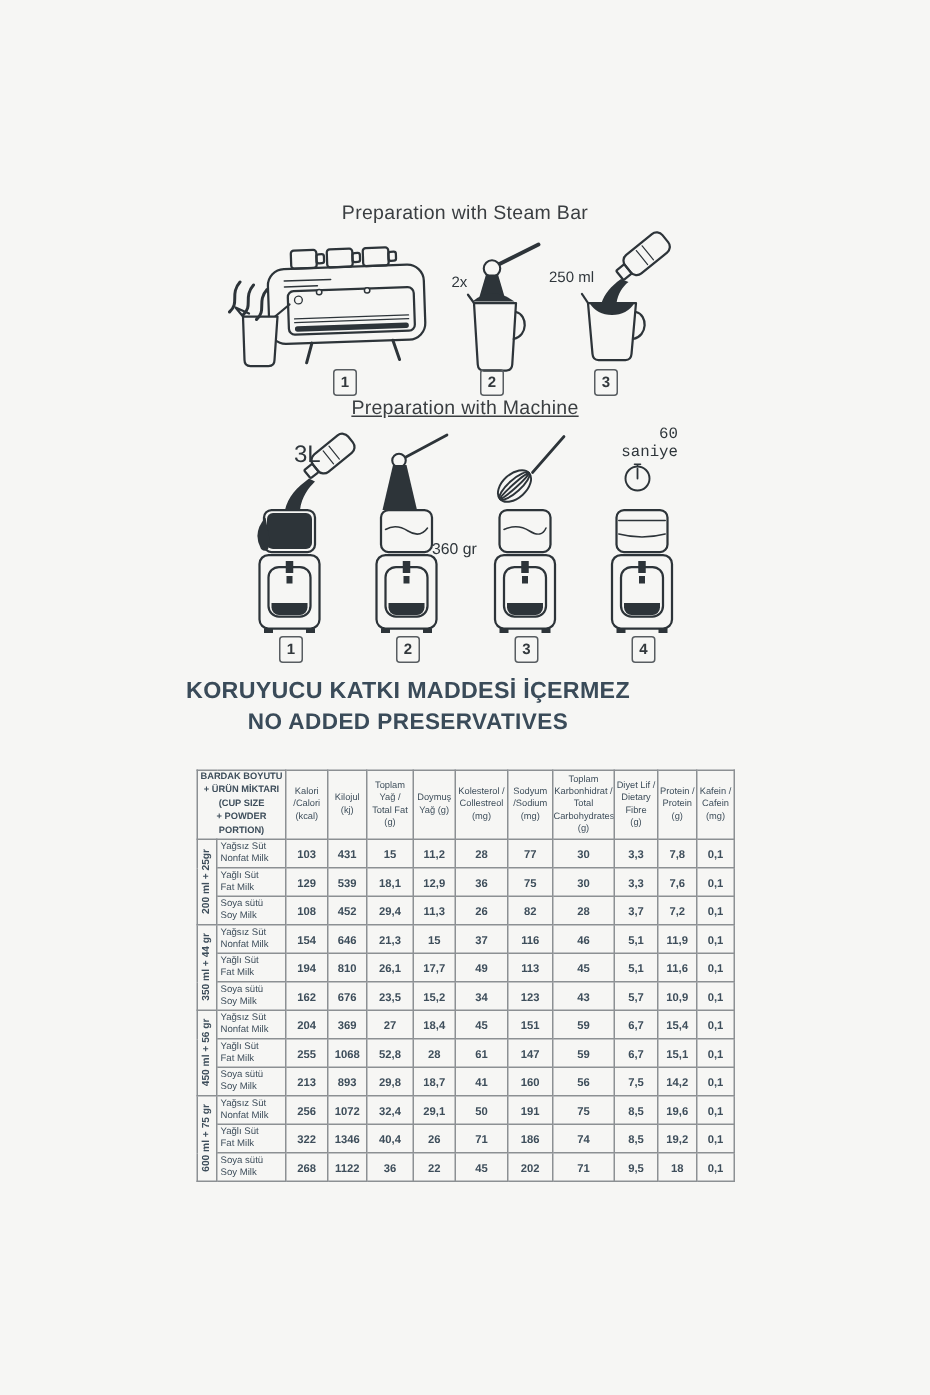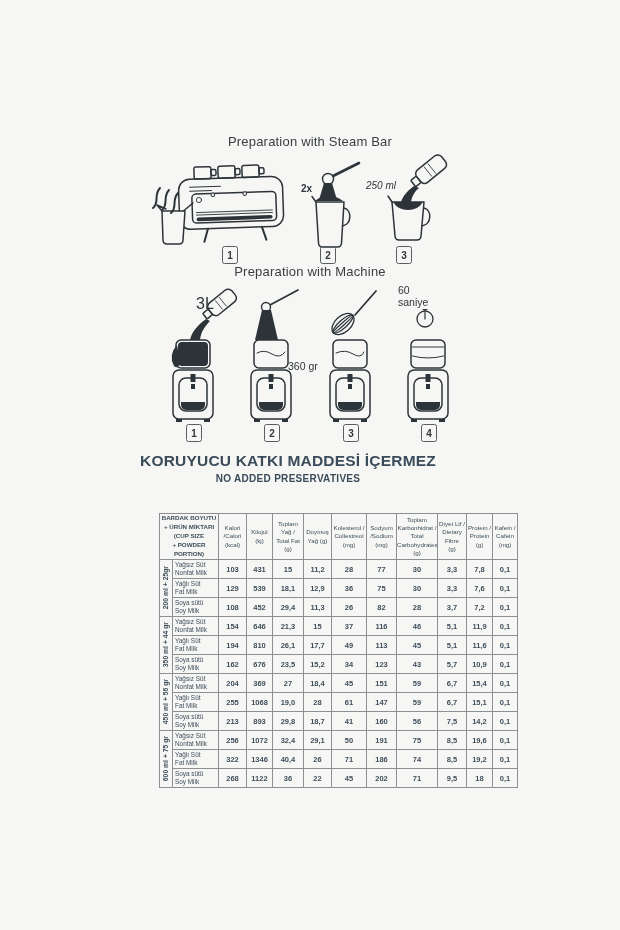--- a/index.html
+++ b/index.html
@@ -9,48 +9,47 @@
     font-family:"Liberation Sans",sans-serif;
     position:relative;overflow:hidden;
     color:#3b3f42;
   }
   .canvas{position:absolute;inset:0;padding-left:39px;}
   .sec-title{
     position:absolute;left:0;width:620px;text-align:center;
     font-size:13px;color:#3a3e41;letter-spacing:.2px;
   }
   #steam-title{top:134px;}
-  #machine-title{top:264px;}
+  #machine-title{top:264px;text-decoration:underline;}
   .illus{position:absolute;}
   .mini-label{
     position:absolute;font-size:10px;color:#2f363b;
     white-space:pre-line;line-height:1.15;
   }
-  #lbl-2x{left:301px;top:183px;font-weight:bold;}
-  #lbl-250{left:366px;top:180px;font-style:italic;}
+  #lbl-2x{left:301px;top:183px;}
+  #lbl-250{left:366px;top:180px;}
   #lbl-3l{left:196px;top:295px;font-size:16px;}
   #lbl-360{left:288px;top:317px;font-size:10.5px;margin-top:43px;}
-  #lbl-60{left:398px;top:284px;width:54px;text-align:left;font-size:10.5px;}
+  #lbl-60{left:398px;top:284px;width:54px;text-align:right;font-size:10.5px;font-family:Liberation Mono, monospace;}
   .numbox{
     position:absolute;width:14px;height:16px;
     border:1.3px solid #585d61;border-radius:2.5px;
     display:flex;align-items:center;justify-content:center;
     font-size:10px;font-weight:600;color:#33393d;background:transparent;
   }
   .claim{
-    position:absolute;left:16px;width:544px;text-align:center;
+    position:absolute;left:0;width:544px;text-align:center;
     color:#3a4b59;font-weight:bold;
   }
   #claim1{top:452px;font-size:15.5px;letter-spacing:.2px;}
-  #claim2{top:473px;font-size:10px;letter-spacing:.3px;}
+  #claim2{top:473px;font-size:15px;letter-spacing:.3px;}
   table#nutri{
     position:absolute;left:131px;top:513px;
     border-collapse:collapse;table-layout:fixed;width:358px;
     background:transparent;
-    margin-left:28px;
   }
   #nutri th,#nutri td{
     border:1px solid #8c9093;
     color:#3e4e5b;text-align:center;vertical-align:middle;
     padding:0;overflow:hidden;
   }
   #nutri thead tr{height:46px;}
   #nutri tbody tr{height:19px;}
   #nutri thead th{
     font-size:6.2px;font-weight:normal;line-height:1.35;white-space:pre-line;
@@ -387,21 +386,21 @@
           <td>15,4</td>
           <td>0,1</td>
         </tr>
         <tr>
           <th class="milk">
             <div>Yağlı Süt</div>
             <div>Fat Milk</div>
           </th>
           <td>255</td>
           <td>1068</td>
-          <td>19,0</td>
+          <td>52,8</td>
           <td>28</td>
           <td>61</td>
           <td>147</td>
           <td>59</td>
           <td>6,7</td>
           <td>15,1</td>
           <td>0,1</td>
         </tr>
         <tr>
           <th class="milk">

